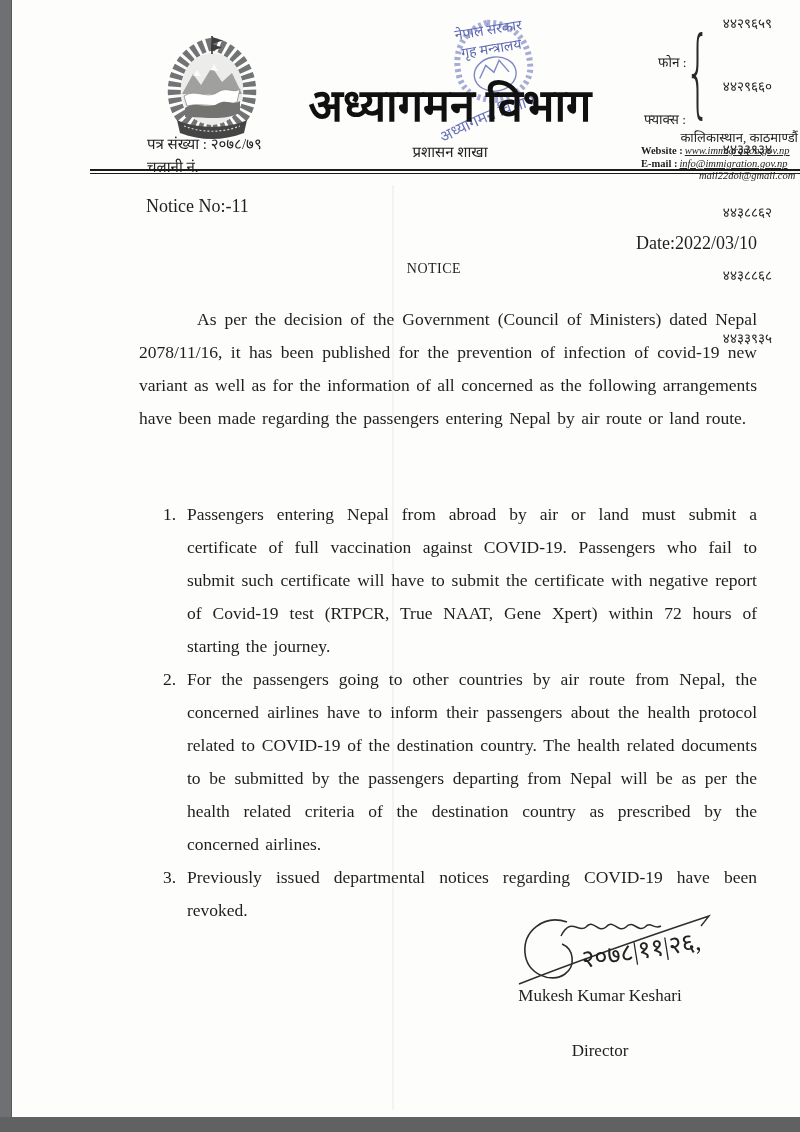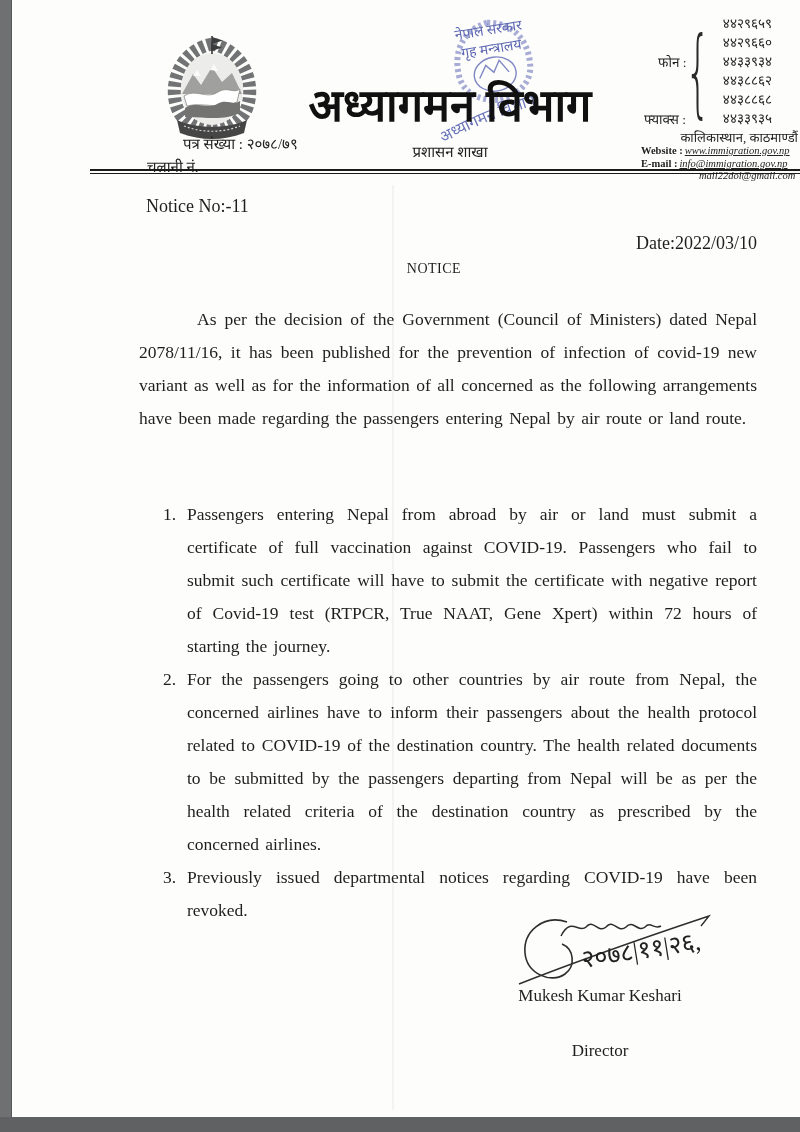--- a/index.html
+++ b/index.html
@@ -5,26 +5,26 @@
   html,body{margin:0;padding:0;background:#e9e9e9;}
   .page{position:relative;width:800px;height:1132px;margin:0 auto;background:#fdfdfb;
         font-family:"Liberation Serif",serif;color:#1e1e1e;overflow:hidden;}
   
   .edge-left{position:absolute;left:0;top:0;width:11px;height:1132px;background:#6e7072;border-right:1px solid #57595b;}
   .edge-bottom{position:absolute;left:0;bottom:0;width:800px;height:15px;background:#5f6163;}
   .crease{position:absolute;left:392px;top:185px;width:2px;height:925px;background:rgba(110,110,110,.07);}
   .abs{position:absolute;}
   
   .dev{font-family:"Liberation Serif",serif;}
-  .refno{left:147px;top:133px;font-size:15px;margin-left:36px;}
+  .refno{left:147px;top:133px;font-size:15px;}
   .chalani{left:147px;top:156px;font-size:15px;}
   .dept-title{left:268px;top:82px;width:364px;text-align:center;font-size:45px;font-weight:bold;line-height:1.1;letter-spacing:0;color:#101010;}
   .section{left:350px;top:141px;width:200px;text-align:center;font-size:15px;}
   .stamp{left:408px;top:6px;width:176px;height:146px;opacity:.88;}
-  .phones{right:28px;top:14px;display:flex;flex-direction:column;align-items:flex-end;font-size:13.5px;line-height:19px;}
+  .phones{right:28px;top:14px;display:flex;flex-direction:column;align-items:flex-end;font-size:13.5px;line-height:19px;gap:44px;}
   .phone-label{left:658px;top:53px;font-size:13.5px;}
   .fax-label{left:644px;top:110px;font-size:13.5px;}
   .brace{left:685px;top:24px;font-size:96px;font-family:"DejaVu Sans",sans-serif;font-weight:200;
          transform:scaleX(.42);transform-origin:left top;line-height:1;color:#2a2a2a;}
   .address{right:2px;top:128px;font-size:13px;}
   .webemail{left:641px;top:145px;width:158px;font-size:10.5px;line-height:12.5px;}
   .webrow{display:flex;gap:2px;white-space:nowrap;}
   .weblabel{font-weight:bold;}
   .webval{font-style:italic;text-decoration:underline;color:#222;}
   .email2{margin-left:58px;font-style:italic;color:#222;}

